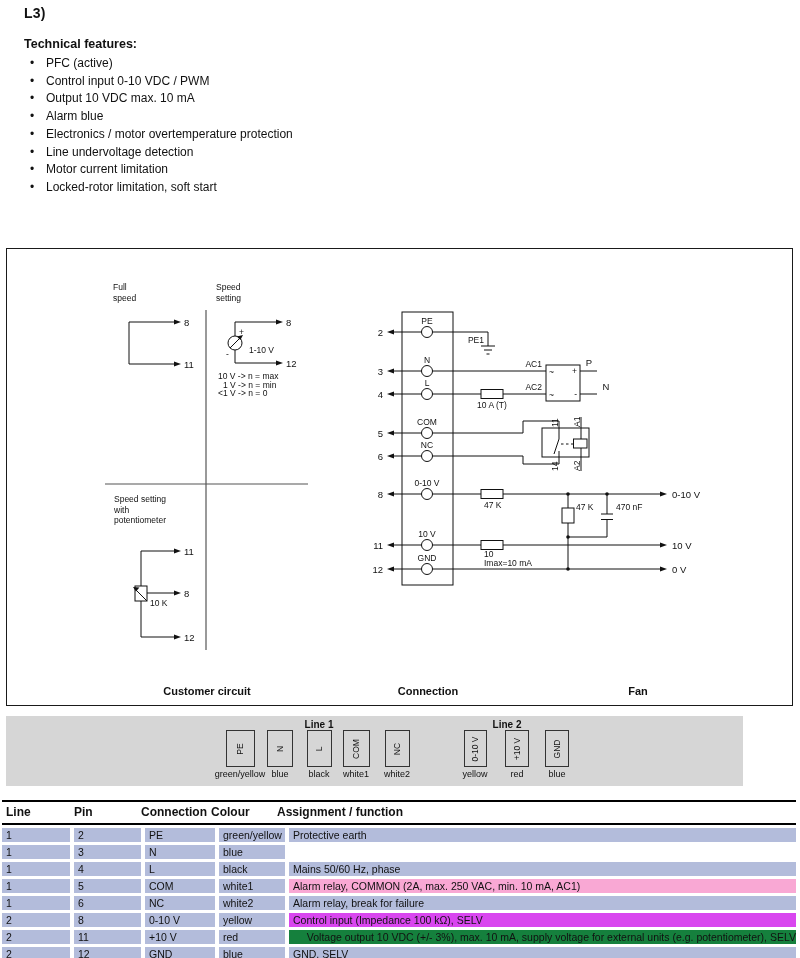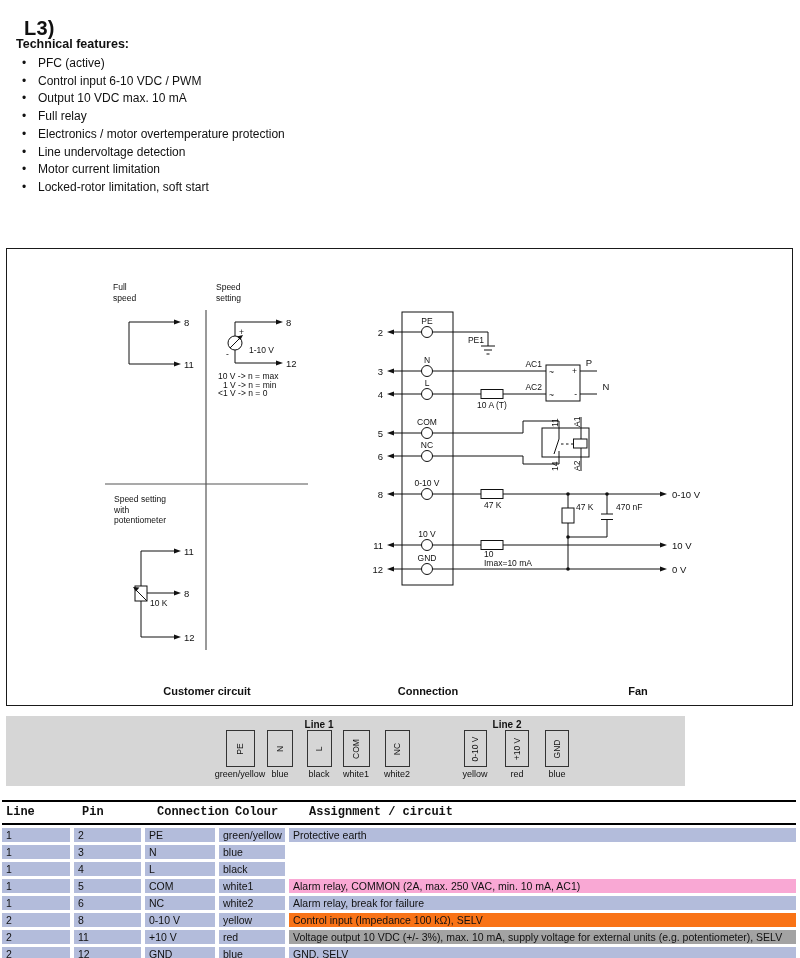--- a/index.html
+++ b/index.html
@@ -1,44 +1,44 @@
 <!DOCTYPE html>
 <html><head>
 <meta charset="utf-8">
 <style>
   html,body{margin:0;padding:0;background:#fff;}
   body{width:800px;height:958px;position:relative;font-family:"Liberation Sans",sans-serif;color:#111;}
   .abs{position:absolute;}
   
-  #heading{left:24px;top:5px;font-size:20px;font-weight:600;letter-spacing:0.2px;margin-top:12px;}
-  #features{left:16px;top:37px;}
+  #heading{left:24px;top:5px;font-size:14px;font-weight:600;letter-spacing:0.2px;}
+  #features{left:24px;top:37px;}
   #features .ftitle{font-size:12.5px;font-weight:bold;margin:0 0 4px 0;}
   #features .fitem{display:flex;font-size:12px;line-height:17.7px;}
   #features .dot{width:16px;padding-left:6px;font-size:12px;}
   
   #diagram-box{left:6px;top:248px;width:787px;height:458px;border:1.5px solid #1a1a1a;box-sizing:border-box;}
   #diagram-box svg{position:absolute;left:-1.5px;top:-1.5px;}
   svg line,svg path,svg rect,svg circle,svg polyline{stroke:#111;stroke-width:1;fill:none;}
   svg .fill{fill:#111;stroke:none;}
   svg .node{fill:#fff;}
   svg .comp{fill:#fff;}
   svg text{fill:#111;font-family:"Liberation Sans",sans-serif;font-size:8.5px;stroke:none;}
   svg text.p{font-size:9.5px;}
   svg text.sec{font-size:11px;font-weight:bold;}
   svg .div{stroke:#555;stroke-width:1.2;}
   
-  #strip{left:6px;top:716px;width:679px;height:70px;}
+  #strip{left:6px;top:716px;width:737px;height:70px;}
   .conn{position:absolute;top:14px;width:80px;display:flex;flex-direction:column;align-items:center;}
   .conn .box{border:1px solid #333;height:37px;display:flex;align-items:center;justify-content:center;box-sizing:border-box;}
   .conn .box span{transform:rotate(-90deg);white-space:nowrap;font-size:8.5px;}
   .conn .cap{margin-top:2px;font-size:9px;white-space:nowrap;}
   .linelabel{position:absolute;top:3px;width:60px;text-align:center;font-size:10px;font-weight:bold;}
   
   #pin-table{left:2px;top:800px;width:794px;}
-  .thead{display:flex;column-gap:8px;border-top:2.5px solid #000;border-bottom:2px solid #000;padding:3px 0 4px 0;font-size:12px;font-weight:bold;font-family:Liberation Mono, monospace;}
+  .thead{display:flex;column-gap:0;border-top:2.5px solid #000;border-bottom:2px solid #000;padding:3px 0 4px 0;font-size:12px;font-weight:bold;}
   .trow{display:flex;column-gap:4px;margin-top:3px;height:14px;font-size:10.5px;line-height:14.5px;}
   .c1{width:68px;flex:none;padding-left:4px;box-sizing:border-box;}
   .c2{width:67px;flex:none;padding-left:4px;box-sizing:border-box;}
   .c3{width:70px;flex:none;padding-left:4px;box-sizing:border-box;}
   .c4{width:66px;flex:none;padding-left:4px;box-sizing:border-box;}
   .c5{flex:1;padding-left:4px;box-sizing:border-box;}
   .trow > div{overflow:hidden;white-space:nowrap;}
 </style>
 </head>
 <body>
@@ -46,29 +46,29 @@
 <div class="abs" id="heading">L3)</div>
 
 <div class="abs" id="features">
   <div class="ftitle">Technical features:</div>
   <div class="fitem">
       <span class="dot">•</span>
       <span>PFC (active)</span>
     </div>
   <div class="fitem">
       <span class="dot">•</span>
-      <span>Control input 6-10 VDC / PWM</span>
+      <span>Control input 0-10 VDC / PWM</span>
     </div>
   <div class="fitem">
       <span class="dot">•</span>
       <span>Output 10 VDC max. 10 mA</span>
     </div>
   <div class="fitem">
       <span class="dot">•</span>
-      <span>Full relay</span>
+      <span>Alarm blue</span>
     </div>
   <div class="fitem">
       <span class="dot">•</span>
       <span>Electronics / motor overtemperature protection</span>
     </div>
   <div class="fitem">
       <span class="dot">•</span>
       <span>Line undervoltage detection</span>
     </div>
   <div class="fitem">
@@ -333,68 +333,69 @@
     <div class="cap">blue</div>
   </div>
 </div>
 
 <div class="abs" id="pin-table">
   <div class="thead">
     <div class="c1">Line</div>
     <div class="c2">Pin</div>
     <div class="c3">Connection</div>
     <div class="c4">Colour</div>
-    <div class="c5">Assignment / circuit</div>
+    <div class="c5">Assignment / function</div>
   </div>
   <div class="trow">
     <div class="c1 cell" style="background: rgb(179, 188, 219);">1</div>
     <div class="c2 cell" style="background: rgb(179, 188, 219);">2</div>
     <div class="c3 cell" style="background: rgb(179, 188, 219);">PE</div>
     <div class="c4 cell" style="background: rgb(179, 188, 219);">green/yellow</div>
     <div class="c5 cell" style="background: rgb(179, 188, 219);">Protective earth</div>
   </div>
   <div class="trow">
     <div class="c1 cell" style="background: rgb(179, 188, 219);">1</div>
     <div class="c2 cell" style="background: rgb(179, 188, 219);">3</div>
     <div class="c3 cell" style="background: rgb(179, 188, 219);">N</div>
     <div class="c4 cell" style="background: rgb(179, 188, 219);">blue</div>
   </div>
   <div class="trow">
     <div class="c1 cell" style="background: rgb(179, 188, 219);">1</div>
     <div class="c2 cell" style="background: rgb(179, 188, 219);">4</div>
     <div class="c3 cell" style="background: rgb(179, 188, 219);">L</div>
     <div class="c4 cell" style="background: rgb(179, 188, 219);">black</div>
+    <div class="c5 cell" style="background: rgb(179, 188, 219);">Mains 50/60 Hz, phase</div>
   </div>
   <div class="trow">
     <div class="c1 cell" style="background: rgb(179, 188, 219);">1</div>
     <div class="c2 cell" style="background: rgb(179, 188, 219);">5</div>
     <div class="c3 cell" style="background: rgb(179, 188, 219);">COM</div>
     <div class="c4 cell" style="background: rgb(179, 188, 219);">white1</div>
     <div class="c5 cell" style="background: #f9a8d4;">Alarm relay, COMMON (2A, max. 250 VAC, min. 10 mA, AC1)</div>
   </div>
   <div class="trow">
     <div class="c1 cell" style="background: rgb(179, 188, 219);">1</div>
     <div class="c2 cell" style="background: rgb(179, 188, 219);">6</div>
     <div class="c3 cell" style="background: rgb(179, 188, 219);">NC</div>
     <div class="c4 cell" style="background: rgb(179, 188, 219);">white2</div>
     <div class="c5 cell" style="background: rgb(179, 188, 219);">Alarm relay, break for failure</div>
   </div>
   <div class="trow">
     <div class="c1 cell" style="background: rgb(179, 188, 219);">2</div>
     <div class="c2 cell" style="background: rgb(179, 188, 219);">8</div>
     <div class="c3 cell" style="background: rgb(179, 188, 219);">0-10 V</div>
     <div class="c4 cell" style="background: rgb(179, 188, 219);">yellow</div>
-    <div class="c5 cell" style="background: #f97316;">Control input (Impedance 100 kΩ), SELV</div>
+    <div class="c5 cell" style="background: #d946ef;">Control input (Impedance 100 kΩ), SELV</div>
   </div>
   <div class="trow">
     <div class="c1 cell" style="background: rgb(179, 188, 219);">2</div>
     <div class="c2 cell" style="background: rgb(179, 188, 219);">11</div>
     <div class="c3 cell" style="background: rgb(179, 188, 219);">+10 V</div>
     <div class="c4 cell" style="background: rgb(179, 188, 219);">red</div>
-    <div class="c5 cell" style="background: #a3a3a3;">Voltage output 10 VDC (+/- 3%), max. 10 mA, supply voltage for external units (e.g. potentiometer), SELV</div>
+    <div class="c5 cell" style="background: #15803d; text-align: right;">Voltage output 10 VDC (+/- 3%), max. 10 mA, supply voltage for external units (e.g. potentiometer), SELV</div>
   </div>
   <div class="trow">
     <div class="c1 cell" style="background: rgb(179, 188, 219);">2</div>
     <div class="c2 cell" style="background: rgb(179, 188, 219);">12</div>
     <div class="c3 cell" style="background: rgb(179, 188, 219);">GND</div>
     <div class="c4 cell" style="background: rgb(179, 188, 219);">blue</div>
     <div class="c5 cell" style="background: rgb(179, 188, 219);">GND, SELV</div>
   </div>
 </div>
 

